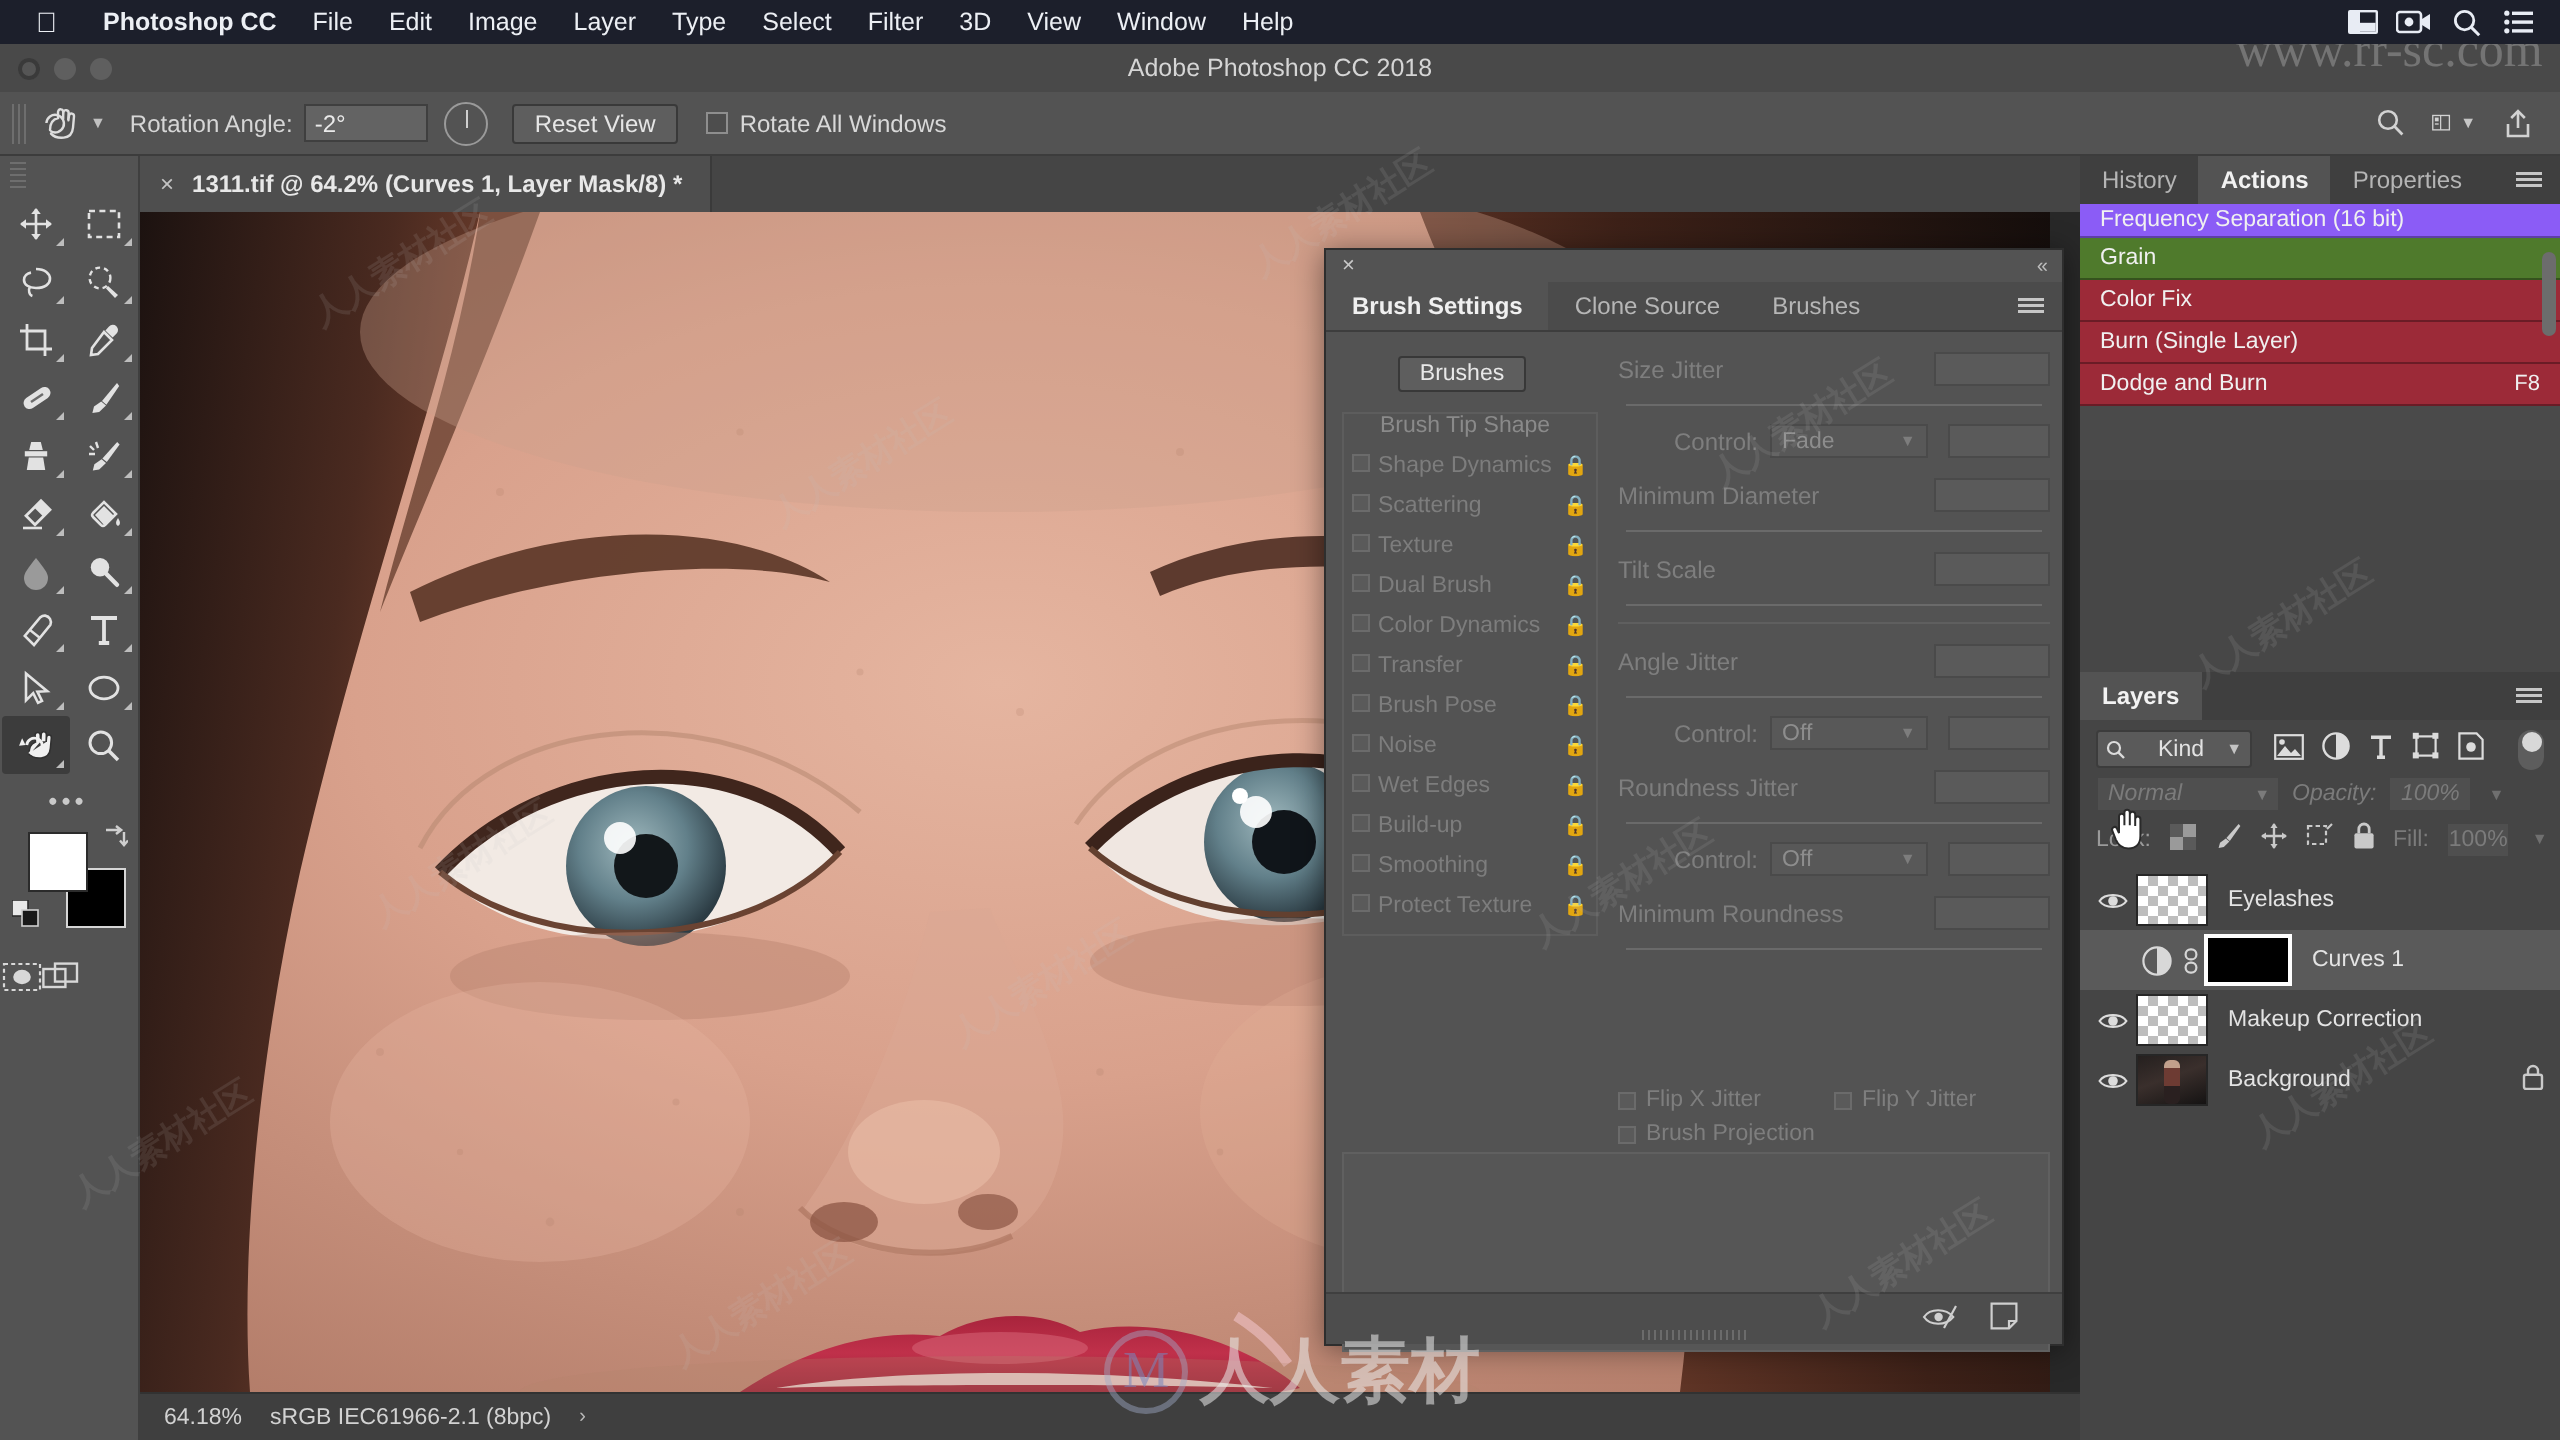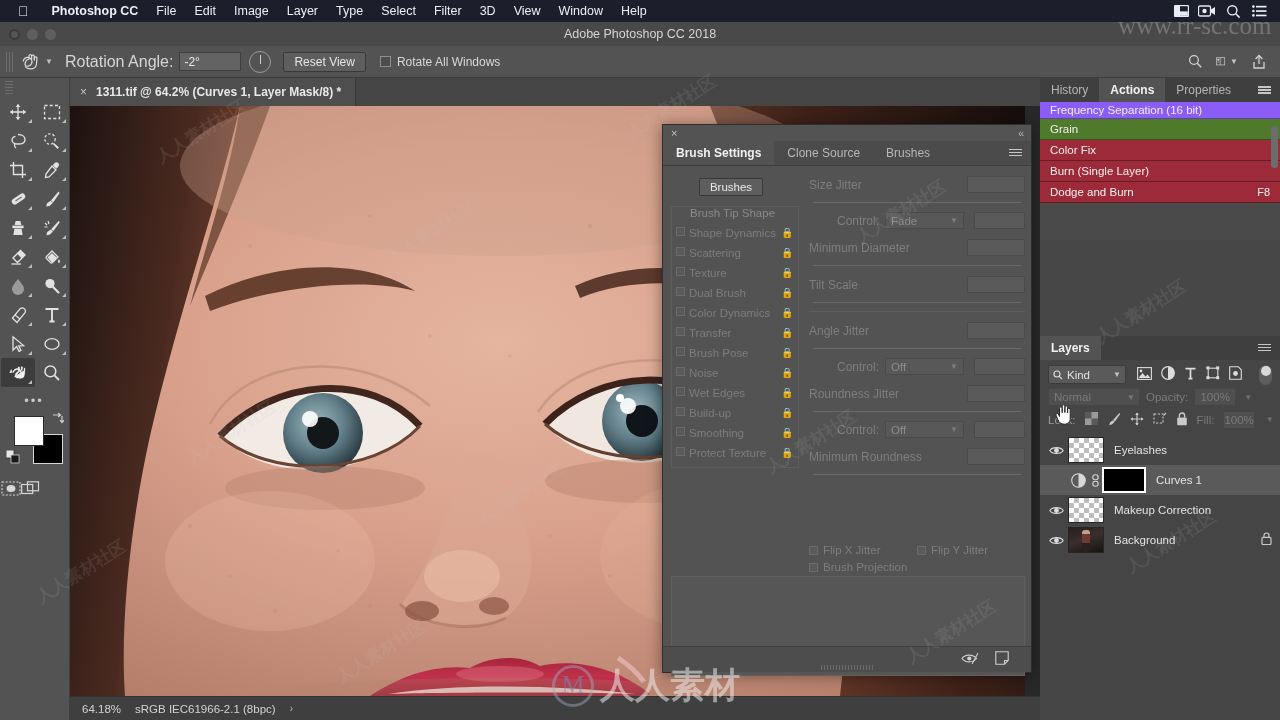--- a/index.html
+++ b/index.html
@@ -45,21 +45,21 @@
   
   .optbar {
     position:absolute; left:0; top:46px; width:1280px; height:32px;
     background:#535353; border-bottom:1px solid #3c3c3c;
     display:flex; align-items:center; padding-left:6px;
   }
   .grip { width:8px; height:20px; margin-right:4px;
     background:repeating-linear-gradient(to right,#6e6e6e 0 1px,transparent 1px 3px); }
   .tool-preset { display:flex; align-items:center; gap:3px; padding:0 6px 0 2px;}
   .tool-preset .caret { font-size:8px; color:#c0c0c0; }
-  .opt-label { color:#d6d6d6; font-size:16px; margin:0 6px 0 6px; }
+  .opt-label { color:#d6d6d6; font-size:12px; margin:0 6px 0 6px; }
   .opt-input {
     width:62px; height:19px; background:#636363;
     border:1px solid #3f3f3f; color:#eaeaea; font-size:12px;
     padding:0 4px; line-height:17px;
   }
   .dial { width:22px; height:22px; border-radius:50%; border:1px solid #9a9a9a; margin-left:8px; position:relative;}
   .dial:after { content:""; position:absolute; left:50%; top:3px; width:1px; height:9px; background:#cfcfcf; }
   .btn-reset {
     margin-left:12px; height:20px; background:#5e5e5e; border:1px solid #393939;
     color:#e6e6e6; font-size:12px; padding:0 10px; line-height:18px; border-radius:2px;
@@ -170,27 +170,27 @@
   .actions-body { position:relative; height:138px; background:#4a4a4a; overflow:hidden;}
   .act-row { height:21px; display:flex; align-items:center; padding:0 10px; font-size:11.5px; color:#f0f0f0;
     border-bottom:1px solid rgba(0,0,0,.32); }
   .act-row .key { margin-left:auto; font-size:11px; color:#f0f0f0;}
   .act-scroll { position:absolute; right:2px; top:24px; width:7px; height:42px; background:#6c6c6c; border-radius:4px;}
 
   .layers-panel { position:absolute; left:0; top:258px; width:240px; height:462px; background:#454545;}
   .lp-tabs { height:24px; display:flex; align-items:stretch; background:#3f3f3f;}
   .filter-row { height:26px; display:flex; align-items:center; gap:0; padding:3px 8px 0 8px;}
   .kind-select { width:78px; height:19px; background:#5a5a5a; border:1px solid #3c3c3c; border-radius:2px;
-    display:flex; align-items:center; gap:4px; padding:0 4px; font-size:11.5px; color:#e2e2e2; position:relative;}
+    display:flex; align-items:center; gap:16px; padding:0 4px; font-size:11.5px; color:#e2e2e2; position:relative;}
   .kind-select .cv { position:absolute; right:4px; font-size:8px; color:#c3c3c3;}
   .filter-icons { display:flex; align-items:center; gap:9px; margin-left:11px;}
   .toggle-pill { width:13px; height:20px; border-radius:7px; background:#5d5d5d; margin-left:auto; position:relative;}
   .toggle-pill:after{content:"";position:absolute;left:1.5px;top:1.5px;width:10px;height:10px;border-radius:50%;background:#d8d8d8;}
 
-  .blend-row { height:22px; display:flex; align-items:center; padding:0 8px; gap:6px; color:#7b7b7b; font-size:11.5px;}
+  .blend-row { height:22px; display:flex; align-items:center; padding:0 8px; gap:6px; color:#7b7b7b; font-size:11.5px;font-style:italic;}
   .blend-select { width:92px; height:18px; background:#4f4f4f; border:1px solid #454545; display:flex; align-items:center;
       padding:0 5px; position:relative; color:#7b7b7b;}
   .blend-select .cv{position:absolute;right:4px;font-size:8px;}
   .opa-field { width:42px; height:18px; background:#4f4f4f; border:1px solid #454545; display:flex; align-items:center;
       justify-content:center; color:#7b7b7b; position:relative;}
   .opa-cv { font-size:8px; color:#6f6f6f; margin-left:2px;}
   .lock-row { height:23px; display:flex; align-items:center; padding:0 8px; gap:9px; color:#9a9a9a; font-size:11.5px;}
   .lock-row .fill-lbl{ margin-left:auto; color:#7b7b7b;}
 
   .layer-list { margin-top:4px; }

